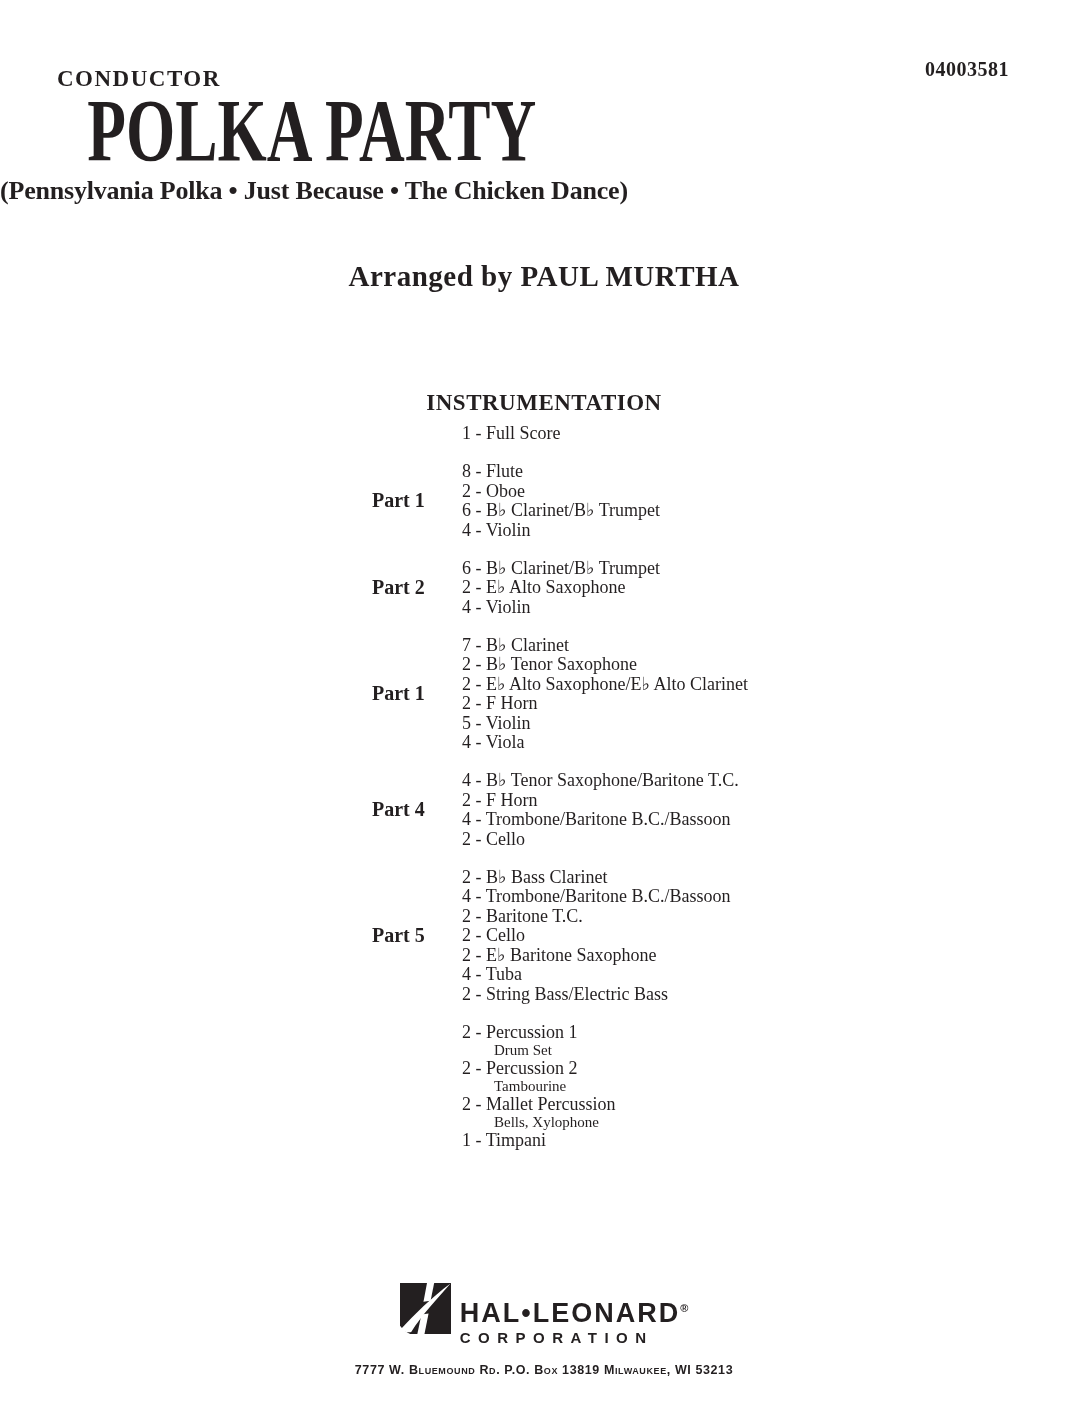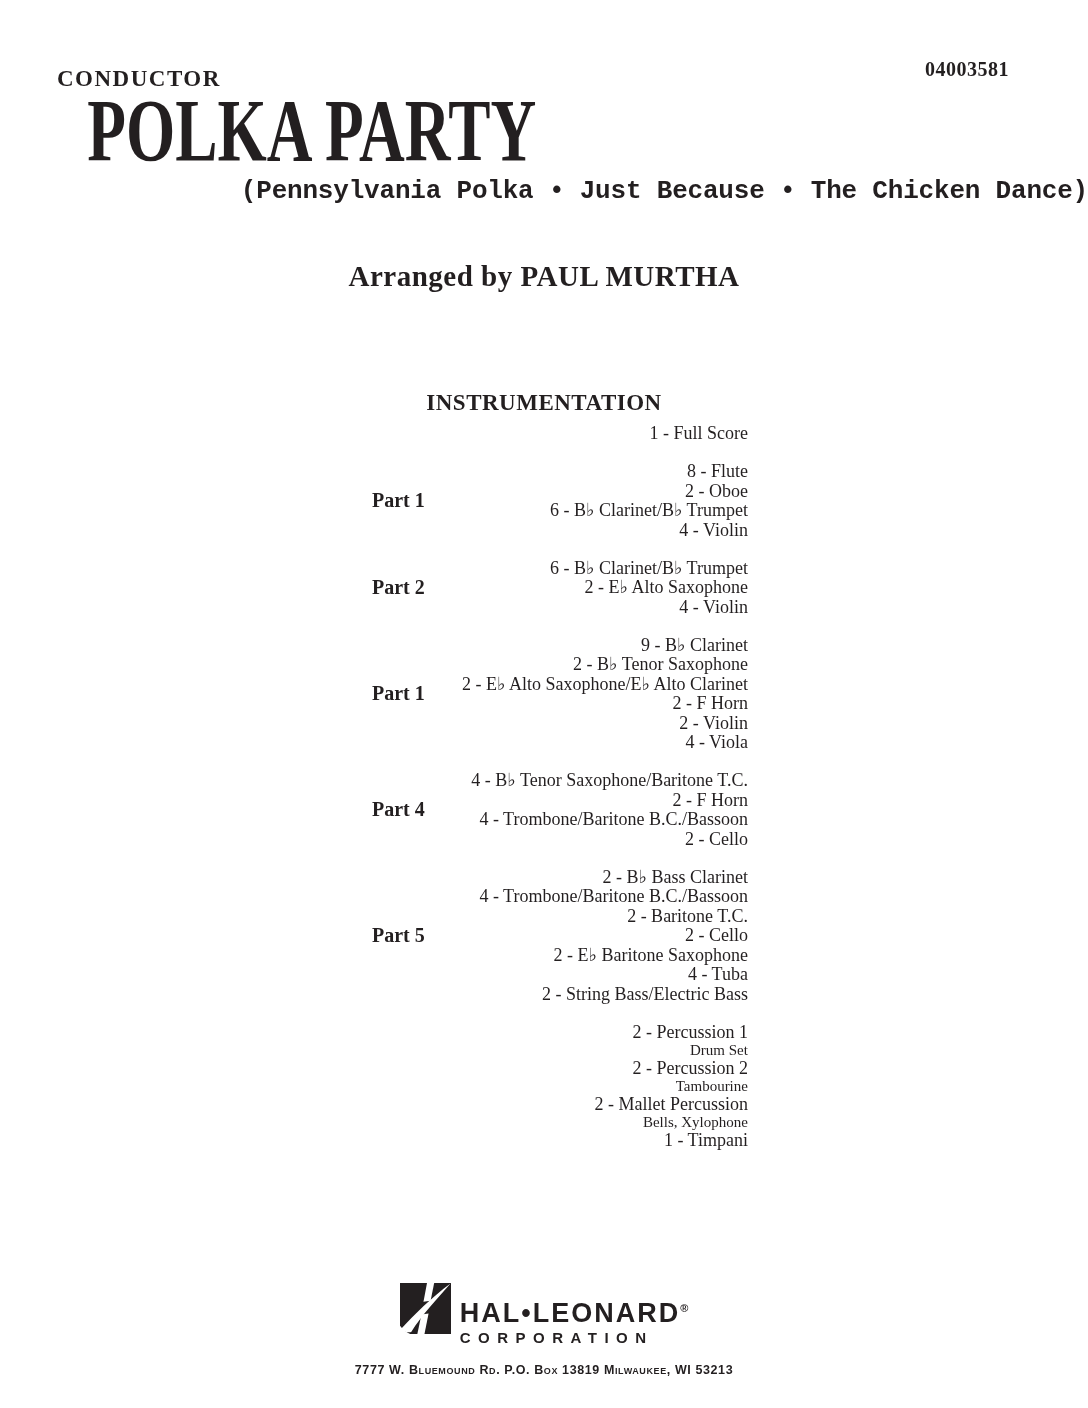--- a/index.html
+++ b/index.html
@@ -24,36 +24,36 @@
   }
 
   
   .title-wrap { position: absolute; top: 87px; left: 0; width: 100%; text-align: left; }
   .title-inner {
     display: inline-block; white-space: nowrap;
     font-size: 88px; font-weight: bold; line-height: 1;
     transform: scaleX(0.72); transform-origin: center;
   }
   .subtitle {
-    position: absolute; top: 176px; left: 0; width: 100%; text-align: right;
-    font-size: 26px; font-weight: bold; letter-spacing: -0.2px; white-space: nowrap; font-family: Liberation Mono, monospace;
+    position: absolute; top: 176px; left: 0; width: 100%; text-align: left;
+    font-size: 26px; font-weight: bold; letter-spacing: -0.2px; white-space: nowrap;
   }
   .arranger {
     position: absolute; top: 260px; left: 0; width: 100%; text-align: center;
     font-size: 29px; font-weight: bold; letter-spacing: 0.5px;
   }
 
   
   .inst-heading {
     position: absolute; top: 390px; left: 0; width: 100%; text-align: center;
     font-size: 23px; font-weight: bold; letter-spacing: 0.5px;
   }
   .inst-col {
     position: absolute; left: 462px; top: 424px;
-    font-size: 18px; line-height: 19.5px; text-align: right;
+    font-size: 18px; line-height: 19.5px;
   }
   .inst-line { white-space: nowrap; }
   .group { position: relative; margin-top: 18.5px; }
   .group.first { margin-top: 0; }
   .part-label {
     position: absolute; left: -90px; top: 50%; transform: translateY(-50%);
     font-weight: bold; font-size: 20px; white-space: nowrap;
   }
   .sub {
     font-size: 15px; line-height: 16.5px; margin-left: 32px; white-space: nowrap;
@@ -115,25 +115,25 @@
 
     <div class="group">
       <span class="part-label">Part 2</span>
       <div class="inst-line">6 - B♭ Clarinet/B♭ Trumpet</div>
       <div class="inst-line">2 - E♭ Alto Saxophone</div>
       <div class="inst-line">4 - Violin</div>
     </div>
 
     <div class="group">
       <span class="part-label">Part 1</span>
-      <div class="inst-line">9 - B♭ Clarinet</div>
+      <div class="inst-line">7 - B♭ Clarinet</div>
       <div class="inst-line">2 - B♭ Tenor Saxophone</div>
       <div class="inst-line">2 - E♭ Alto Saxophone/E♭ Alto Clarinet</div>
       <div class="inst-line">2 - F Horn</div>
-      <div class="inst-line">2 - Violin</div>
+      <div class="inst-line">5 - Violin</div>
       <div class="inst-line">4 - Viola</div>
     </div>
 
     <div class="group">
       <span class="part-label">Part 4</span>
       <div class="inst-line">4 - B♭ Tenor Saxophone/Baritone T.C.</div>
       <div class="inst-line">2 - F Horn</div>
       <div class="inst-line">4 - Trombone/Baritone B.C./Bassoon</div>
       <div class="inst-line">2 - Cello</div>
     </div>

